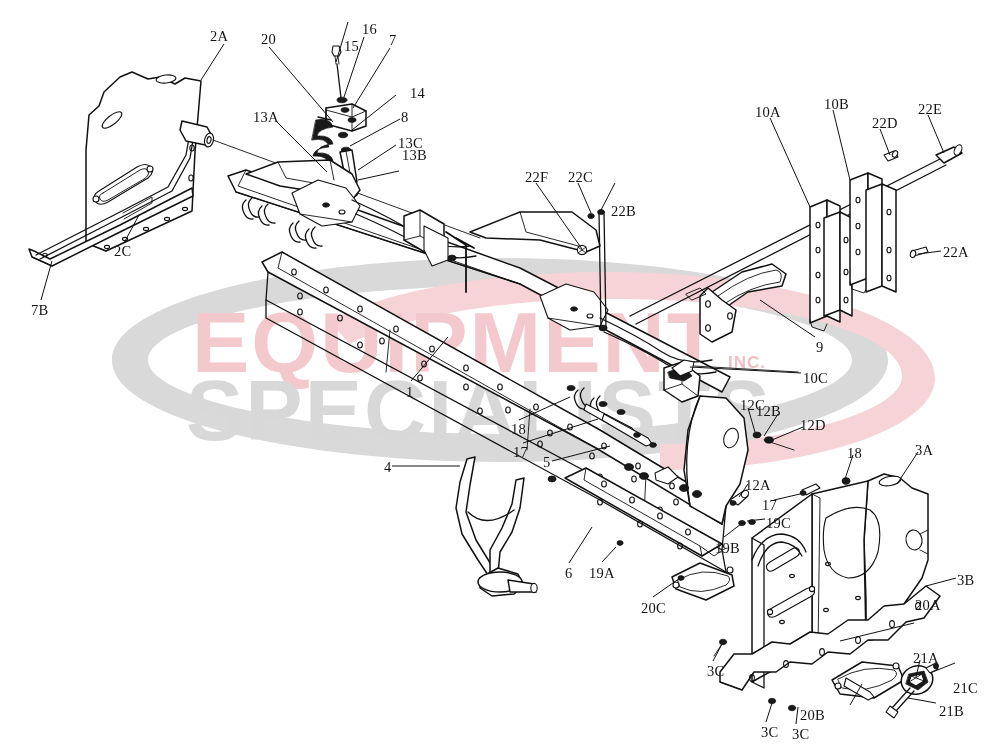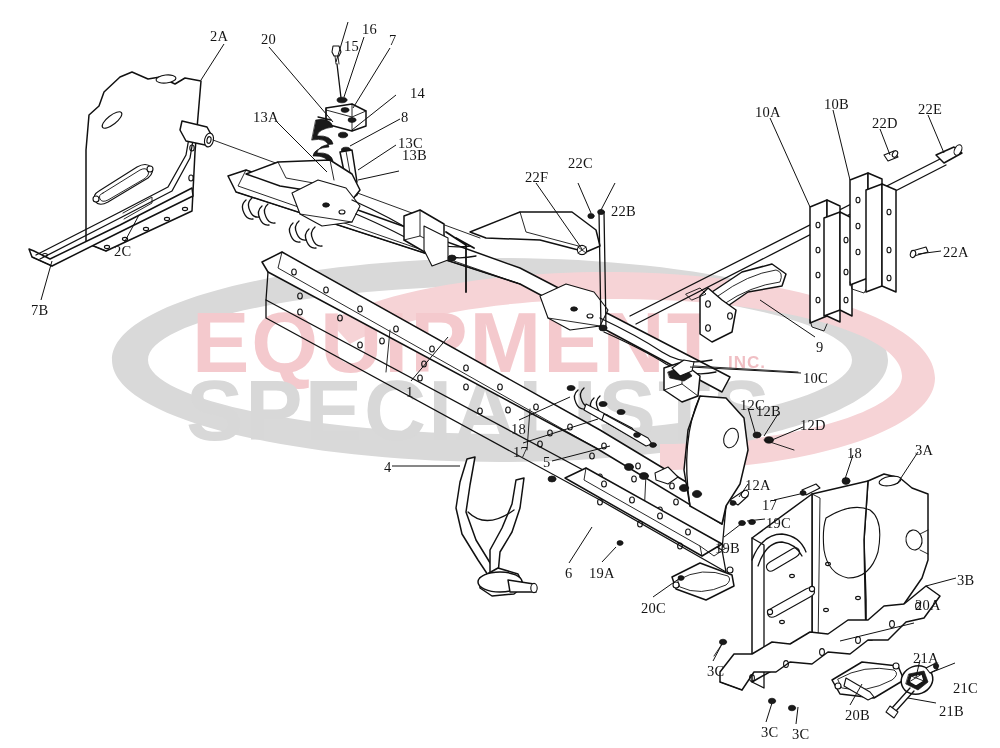--- a/index.html
+++ b/index.html
@@ -545,21 +545,21 @@
       <div class="callout-label" style="left: 362px; top: 22px;">16</div>
       <div class="callout-label" style="left: 389px; top: 33px;">7</div>
       <div class="callout-label" style="left: 397px; top: 86px; margin-left: 13px;">14</div>
       <div class="callout-label" style="left: 401px; top: 110px;">8</div>
       <div class="callout-label" style="left: 253px; top: 110px;">13A</div>
       <div class="callout-label" style="left: 398px; top: 136px;">13C</div>
       <div class="callout-label" style="left: 402px; top: 148px;">13B</div>
       <div class="callout-label" style="left: 114px; top: 244px;">2C</div>
       <div class="callout-label" style="left: 31px; top: 303px;">7B</div>
       <div class="callout-label" style="left: 525px; top: 170px;">22F</div>
-      <div class="callout-label" style="left: 568px; top: 156px;">22C</div>
+      <div class="callout-label" style="left: 568px; top: 170px;">22C</div>
       <div class="callout-label" style="left: 611px; top: 170px; margin-top: 34px;">22B</div>
       <div class="callout-label" style="left: 755px; top: 105px;">10A</div>
       <div class="callout-label" style="left: 824px; top: 97px;">10B</div>
       <div class="callout-label" style="left: 872px; top: 116px;">22D</div>
       <div class="callout-label" style="left: 918px; top: 102px;">22E</div>
       <div class="callout-label" style="left: 943px; top: 245px;">22A</div>
       <div class="callout-label" style="left: 816px; top: 340px;">9</div>
       <div class="callout-label" style="left: 803px; top: 371px;">10C</div>
       <div class="callout-label" style="left: 406px; top: 385px;">1</div>
       <div class="callout-label" style="left: 511px; top: 422px;">18</div>
@@ -579,16 +579,16 @@
       <div class="callout-label" style="left: 953px; top: 681px;">21C</div>
       <div class="callout-label" style="left: 939px; top: 704px;">21B</div>
       <div class="callout-label" style="left: 384px; top: 460px;">4</div>
       <div class="callout-label" style="left: 543px; top: 455px;">5</div>
       <div class="callout-label" style="left: 565px; top: 566px;">6</div>
       <div class="callout-label" style="left: 589px; top: 566px;">19A</div>
       <div class="callout-label" style="left: 641px; top: 601px;">20C</div>
       <div class="callout-label" style="left: 707px; top: 664px;">3C</div>
       <div class="callout-label" style="left: 761px; top: 725px;">3C</div>
       <div class="callout-label" style="left: 792px; top: 727px;">3C</div>
-      <div class="callout-label" style="left: 845px; top: 708px;">20B</div>
+      <div class="callout-label" style="left: 800px; top: 708px;">20B</div>
     </div>
 
 </div>
 
 </body></html>

